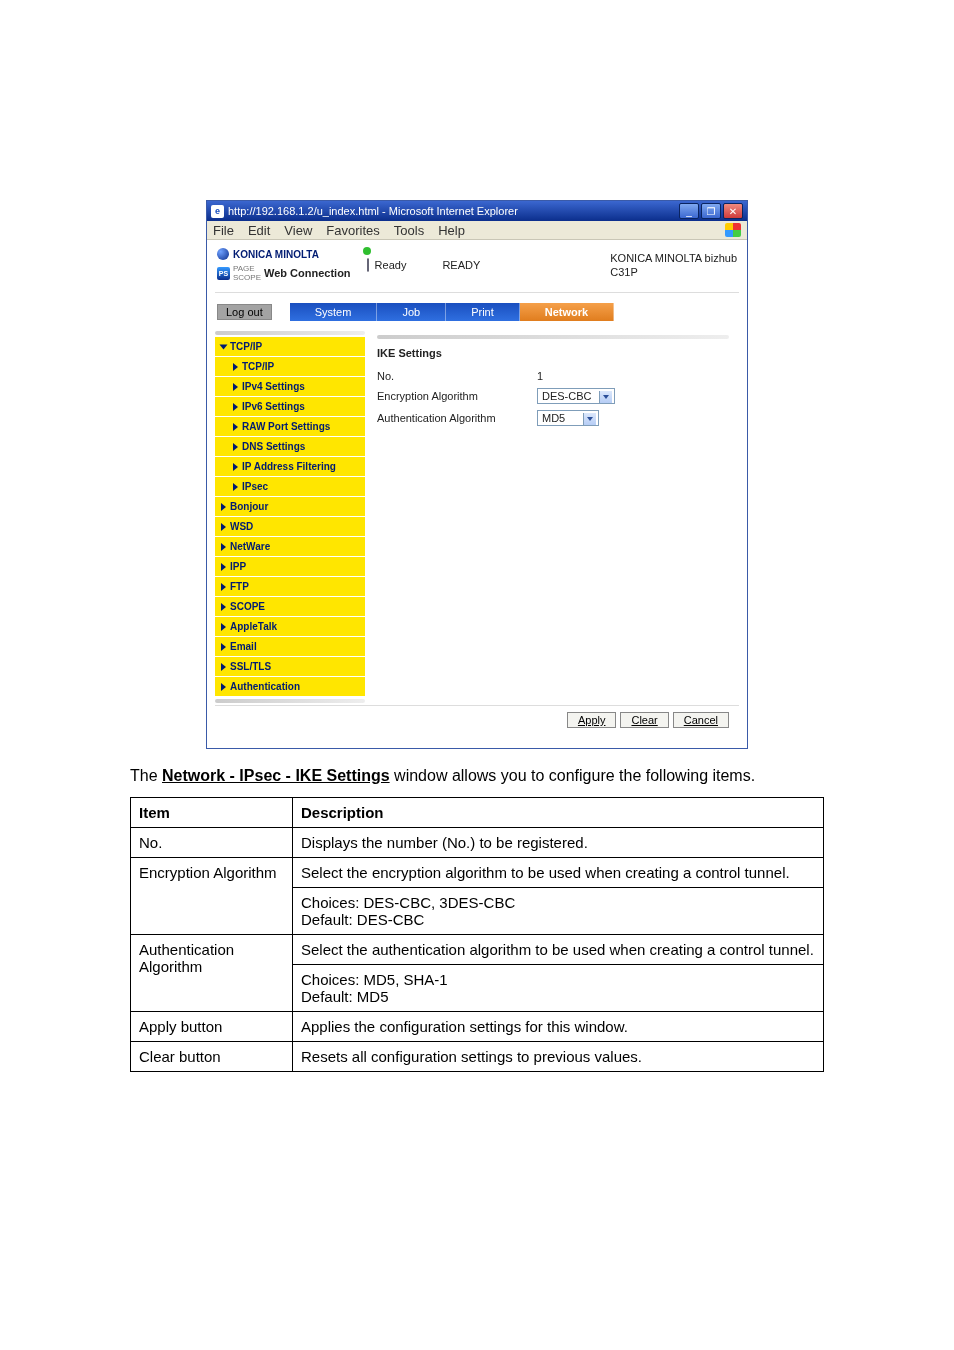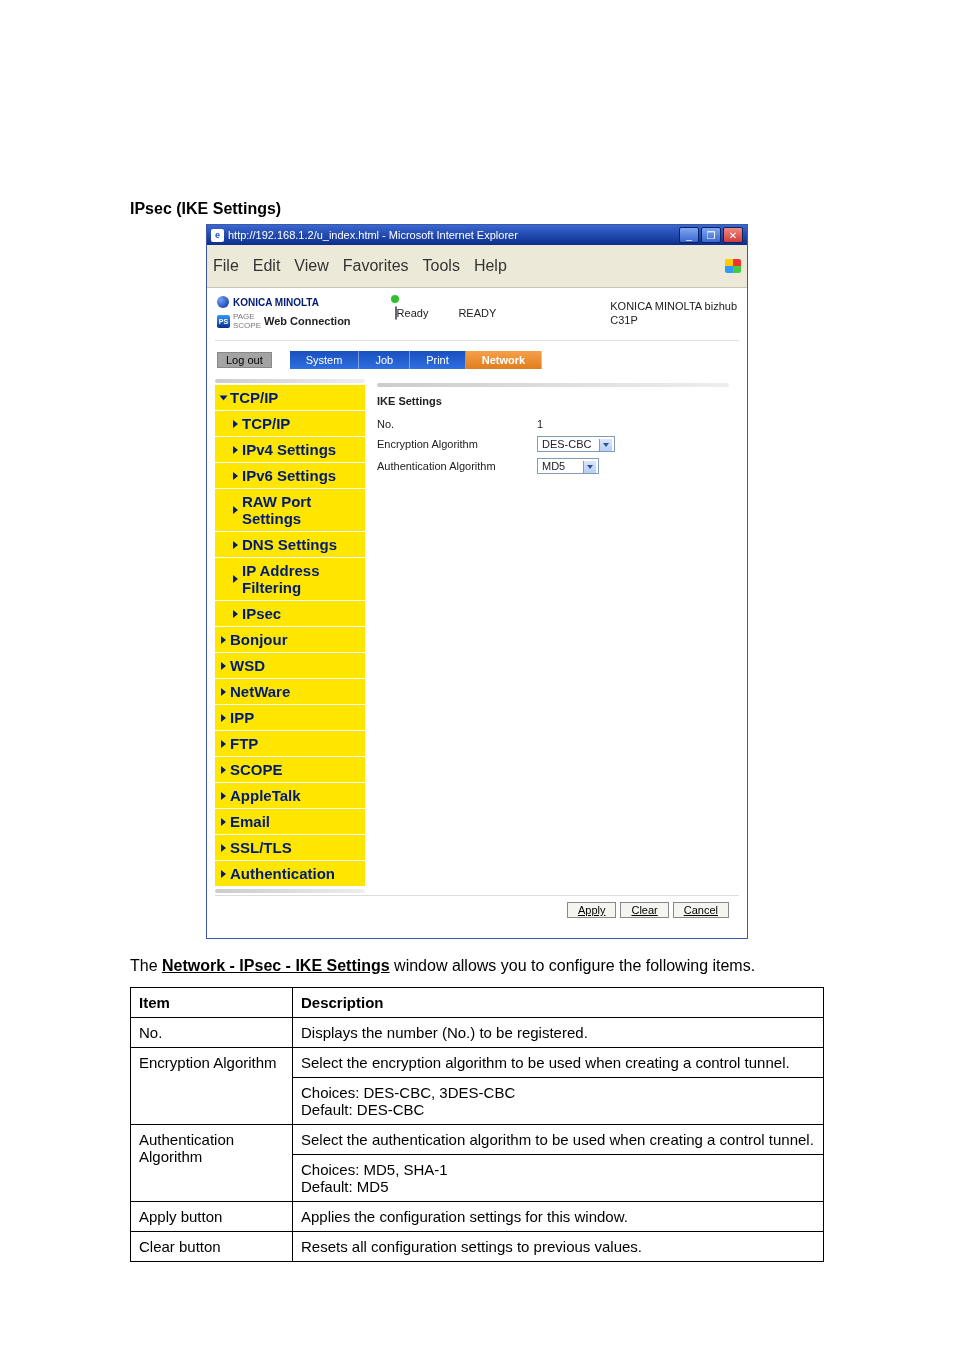--- a/index.html
+++ b/index.html
@@ -48,22 +48,22 @@
   }
   .winbtn.min, .winbtn.max { background: linear-gradient(#7fa8f0,#3b67d0); color: #fff; }
   .winbtn.close { background: linear-gradient(#f08a7f,#d03b3b); color: #fff; }
   .menubar {
     height: 18px;
     background: #ece9d8;
     color: #333;
     display: flex;
     align-items: center;
     gap: 14px;
-    padding: 12px 6px;
-    font-size: 16px;
+    padding: 0 6px;
+    font-size: 13px;
     border-bottom: 1px solid #c9c6b6;
   }
   .menubar .winflag {
     margin-left: auto;
     width: 16px; height: 14px;
     background: conic-gradient(#e33 0 25%, #4c4 0 50%, #39f 0 75%, #fc0 0 100%);
     border-radius: 2px;
   }
   .content {
     display: flex;
@@ -77,45 +77,45 @@
     align-items: center;
     gap: 16px;
     padding: 2px 2px 10px 2px;
     border-bottom: 1px solid #ddd;
   }
   .km-block { display:flex; flex-direction:column; gap:4px; }
   .km-logo { display:flex; align-items:center; gap:4px; font-weight:bold; color:#001b72; font-size:10px; }
   .km-logo .ball { width:12px; height:12px; border-radius:50%; background: radial-gradient(circle at 30% 30%, #6fa1ff, #0b2e8c); }
   .web-conn { font-size:11px; color:#222; display:flex; align-items:center; gap:3px; }
   .web-conn .ps-icon { width:13px;height:13px;background:linear-gradient(#39f,#0b2e8c);border-radius:2px;color:#fff;font-size:7px;display:flex;align-items:center;justify-content:center;font-weight:bold; }
-  .ready-block { display:flex; align-items:center; color:#222; font-size:11px;margin-left:28px; }
+  .ready-block { display:flex; align-items:center; gap:6px; color:#222; font-size:11px; }
   .ready-block .printer-ico { width:16px;height:14px;background:linear-gradient(#ccc,#888);border-radius:2px;border:1px solid #667; }
   .ready-block .green { width:8px;height:8px;background:#2fbf2f;border-radius:50%; margin-left:-12px; margin-top:-10px; }
   .model-block { margin-left:auto; text-align:left; color:#222; font-size:11px; line-height:1.3; }
   .row2 {
     display: flex; align-items: center; gap: 8px; padding: 10px 2px;
   }
   .logout-btn {
     font: 11px sans-serif; padding: 1px 8px; border:1px solid #888; background:#a3a3a3;
   }
   .tabs { display:flex; margin-left: 10px; }
   .tab {
-    padding: 3px 16px; font-size: 11px; border-right:1px solid rgba(255,255,255,.4);
+    padding: 3px 25px; font-size: 11px; border-right:1px solid rgba(255,255,255,.4);
   }
   .tab.blue { background: linear-gradient(#1a4fbf,#2f6fe0); color:#fff; }
   .tab.orange { background: linear-gradient(#f5a04a,#e07d1e); color:#fff; font-weight:bold; }
   .body-row { display:flex; gap:0; }
   .sidebar {
     width: 150px; background:#fff; border-right: 0;
   }
   .sbar-toggle { height:4px; background: linear-gradient(to right,#ccc,#eee); border-radius:2px; margin-bottom:2px; }
   .nav-item {
     background: #ffe600;
     padding: 4px 6px;
-    font-size: 15px;
+    font-size: 10px;
     border-bottom: 1px solid #fff;
     display:flex; align-items:center; gap:4px;
   }
   .nav-item.indent { padding-left: 18px; }
   .nav-item a { color:#001b72; text-decoration:none; font-weight:bold; }
   .nav-item.expanded > .tri { color:#001b72; }
   .tri { width:0;height:0;border-top:4px solid transparent;border-bottom:4px solid transparent;border-left:5px solid #001b72; display:inline-block; }
   .tri.down { transform: rotate(90deg); }
   .main-area {
     flex:1; padding: 4px 10px 20px 12px; font-size:11px; color:#222;
@@ -161,21 +161,20 @@
     display:flex; justify-content:space-between; align-items:baseline;
     border-top: 1px solid #000; margin-top: 60px; padding-top: 4px;
   }
   .page-footer .left { font-style: italic; font-size: 18px; }
   .page-footer .right { font-style: italic; font-size: 18px; }
 </style>
 </head>
 <body>
 
 <div class="page">
-  <div class="page-title">IPsec (IKE Settings)</div>
 
   <div class="browser">
     <div class="titlebar">
       <span class="ie-icon">e</span>
       <span>http://192.168.1.2/u_index.html - Microsoft Internet Explorer</span>
       <span class="spacer"></span>
       <div class="winbtns">
         <div class="winbtn min">_</div>
         <div class="winbtn max">❐</div>
         <div class="winbtn close">✕</div>

